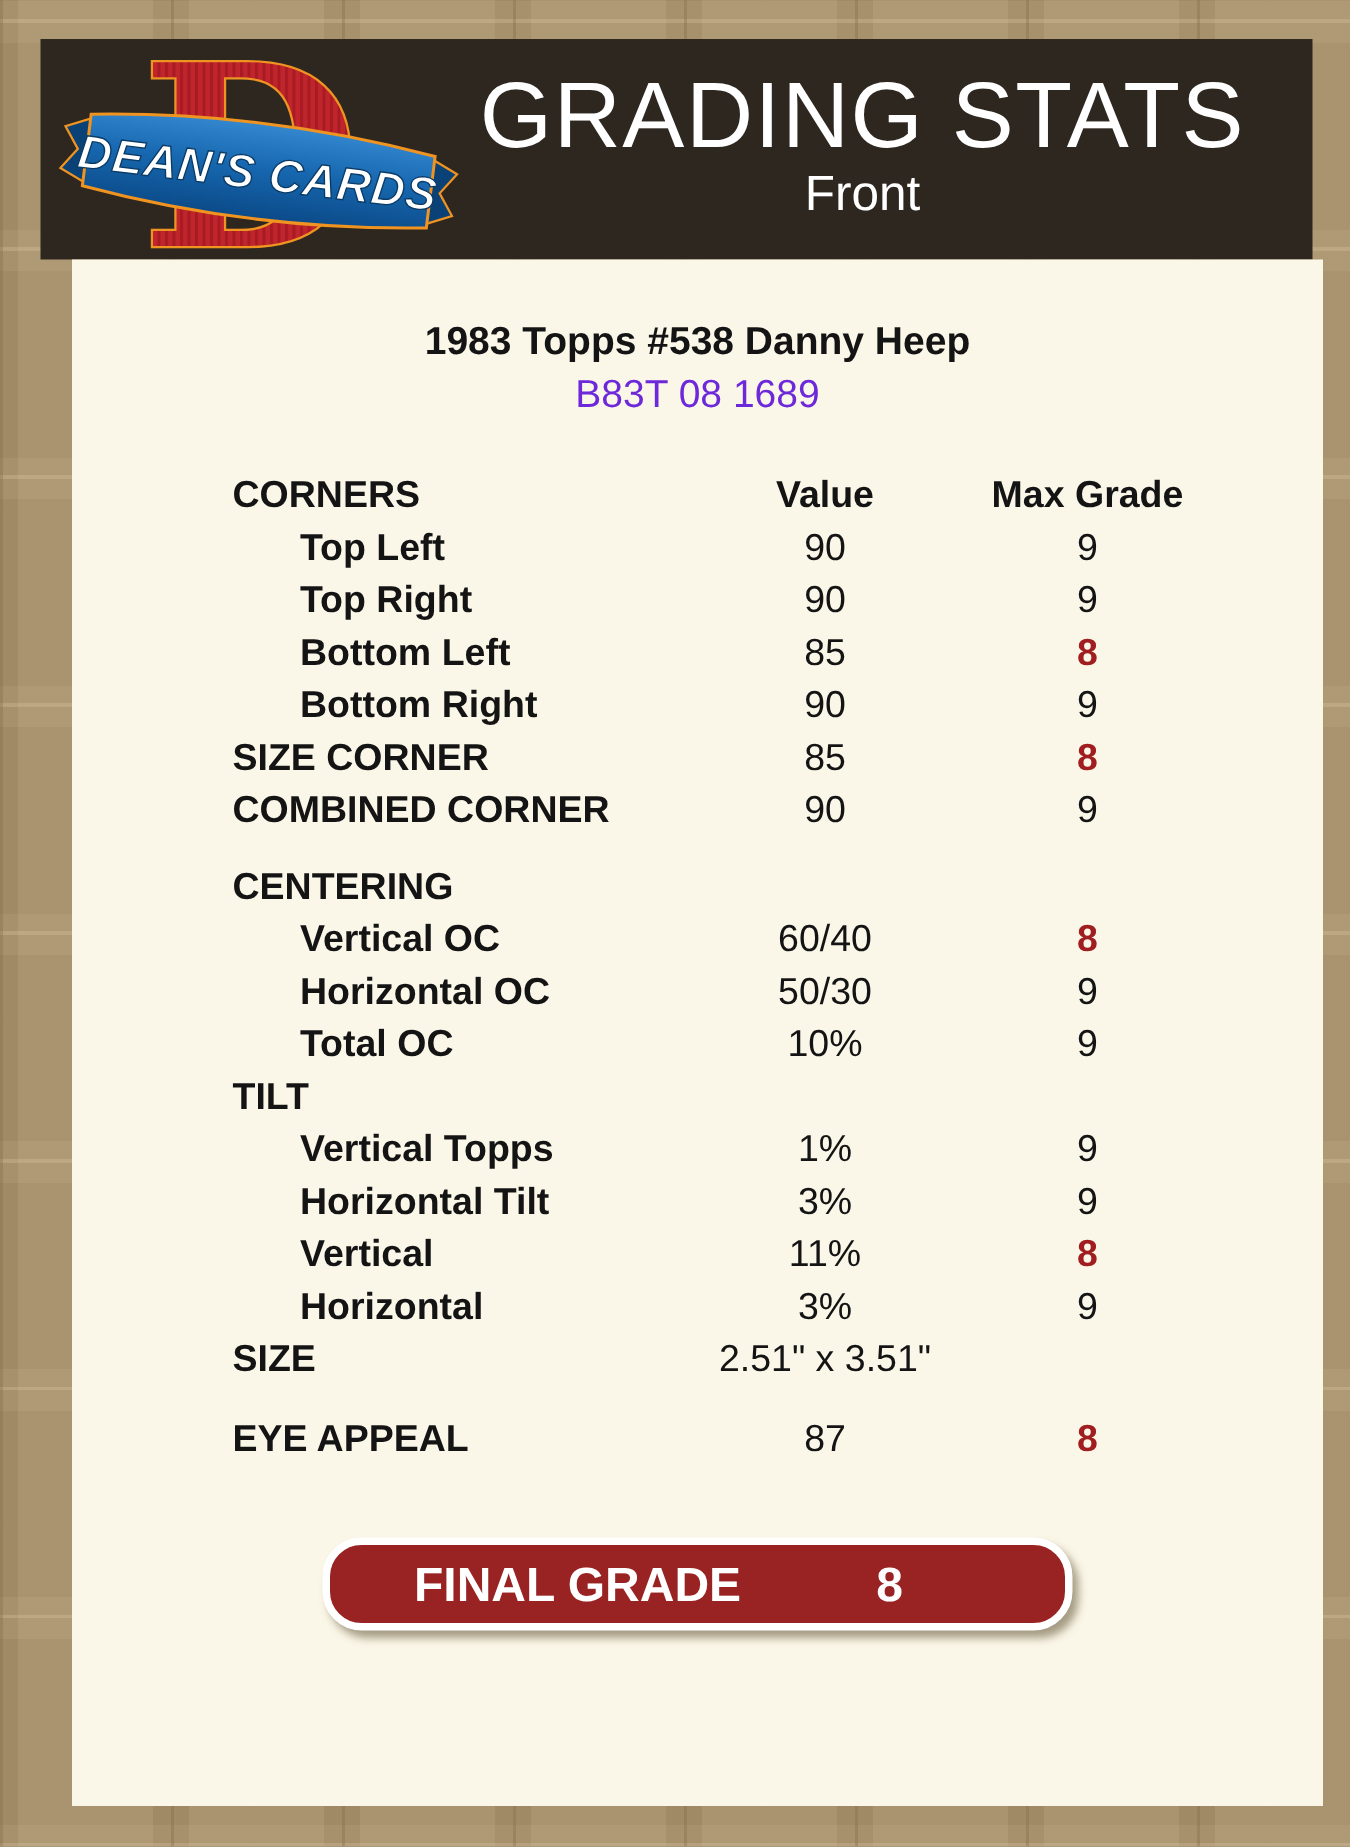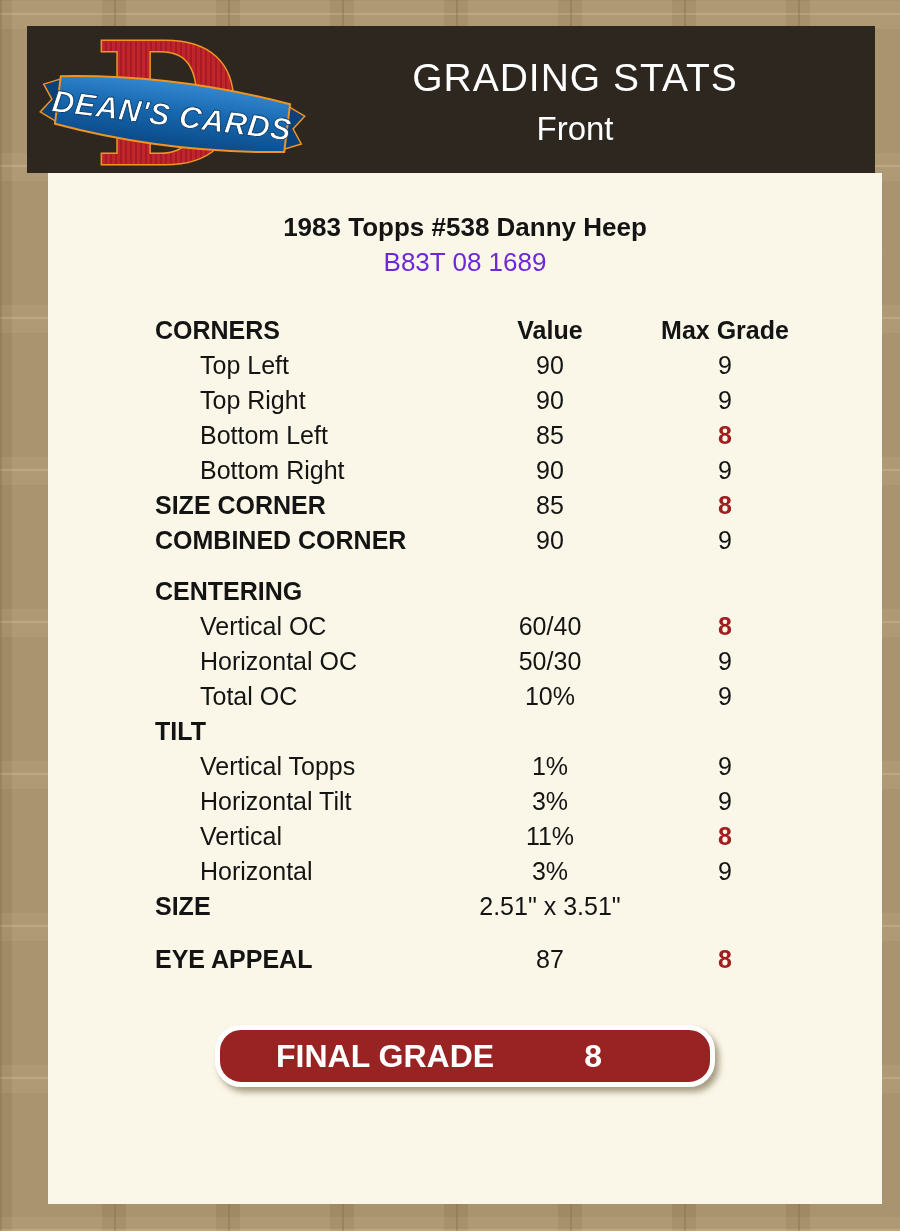--- a/index.html
+++ b/index.html
@@ -17,32 +17,32 @@
     position:absolute;left:27px;top:26px;width:848px;height:147px;
     background:#2e2720;
   }
   .logo{position:absolute;left:18px;top:6px;width:255px;height:135px;}
   .logo svg{overflow:visible;}
   .header-titles{
     position:absolute;left:248px;right:0;top:0;height:100%;
     display:flex;flex-direction:column;justify-content:center;align-items:center;
     color:#ffffff;
   }
-  .header-title{font-size:39px;letter-spacing:1px;line-height:50px;}
+  .header-title{font-size:62px;letter-spacing:1px;line-height:50px;}
   .header-subtitle{font-size:33px;line-height:36px;margin-top:8px;}
   .panel{
     position:absolute;left:48px;top:173px;width:834px;height:1031px;
     background:#fbf7e8;
   }
   .card-title{margin-top:39px;text-align:center;font-weight:bold;font-size:26px;line-height:30px;color:#141414;}
   .card-number{margin-top:5px;text-align:center;font-size:26px;line-height:30px;color:#6d28d9;}
   .grading-table{margin-top:36px;}
   .trow{display:grid;grid-template-columns:392px 220px 130px;height:35px;align-items:center;font-size:25px;color:#141414;}
   .trow .c-label{padding-left:107px;white-space:nowrap;}
-  .trow.item .c-label{padding-left:152px;}
+  .trow.item .c-label{padding-left:152px;font-weight:bold;}
   .trow.section .c-label,.trow.head .c-label{font-weight:bold;}
   .trow.head .c-value,.trow.head .c-max{font-weight:bold;}
   .c-value,.c-max{text-align:center;white-space:nowrap;}
   .c-max.red{color:#a01d20;font-weight:bold;}
   .tgap{width:100%;}
   .final-grade{
     width:500px;height:62px;margin:48px auto 0;box-sizing:border-box;
     background:#992322;border:5px solid #ffffff;border-radius:26px;
     display:flex;align-items:center;justify-content:space-between;
     padding:0 108px 0 56px;color:#ffffff;font-weight:bold;font-size:32px;

